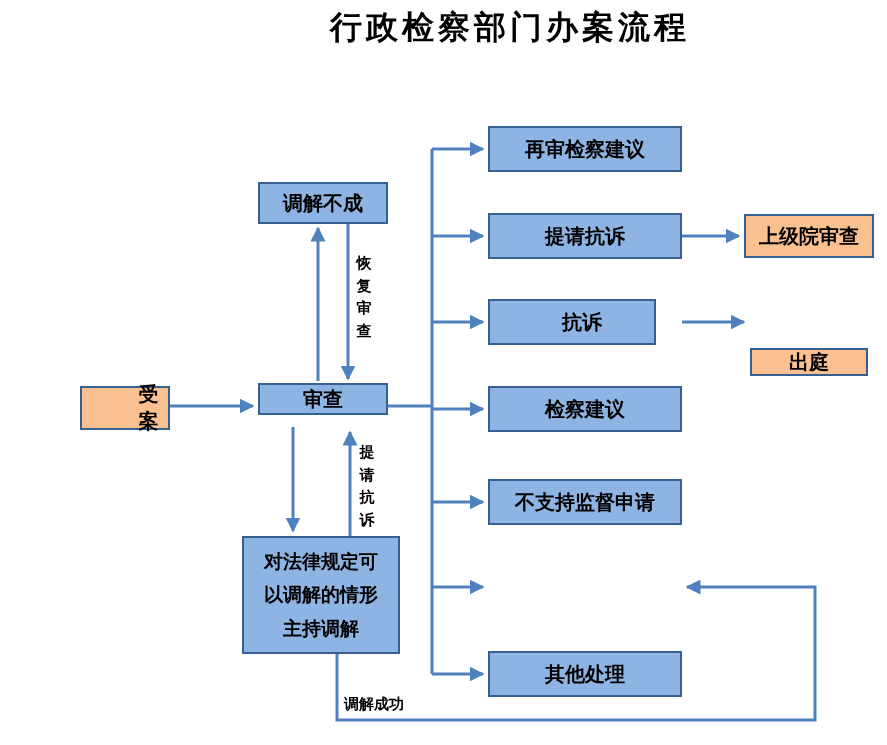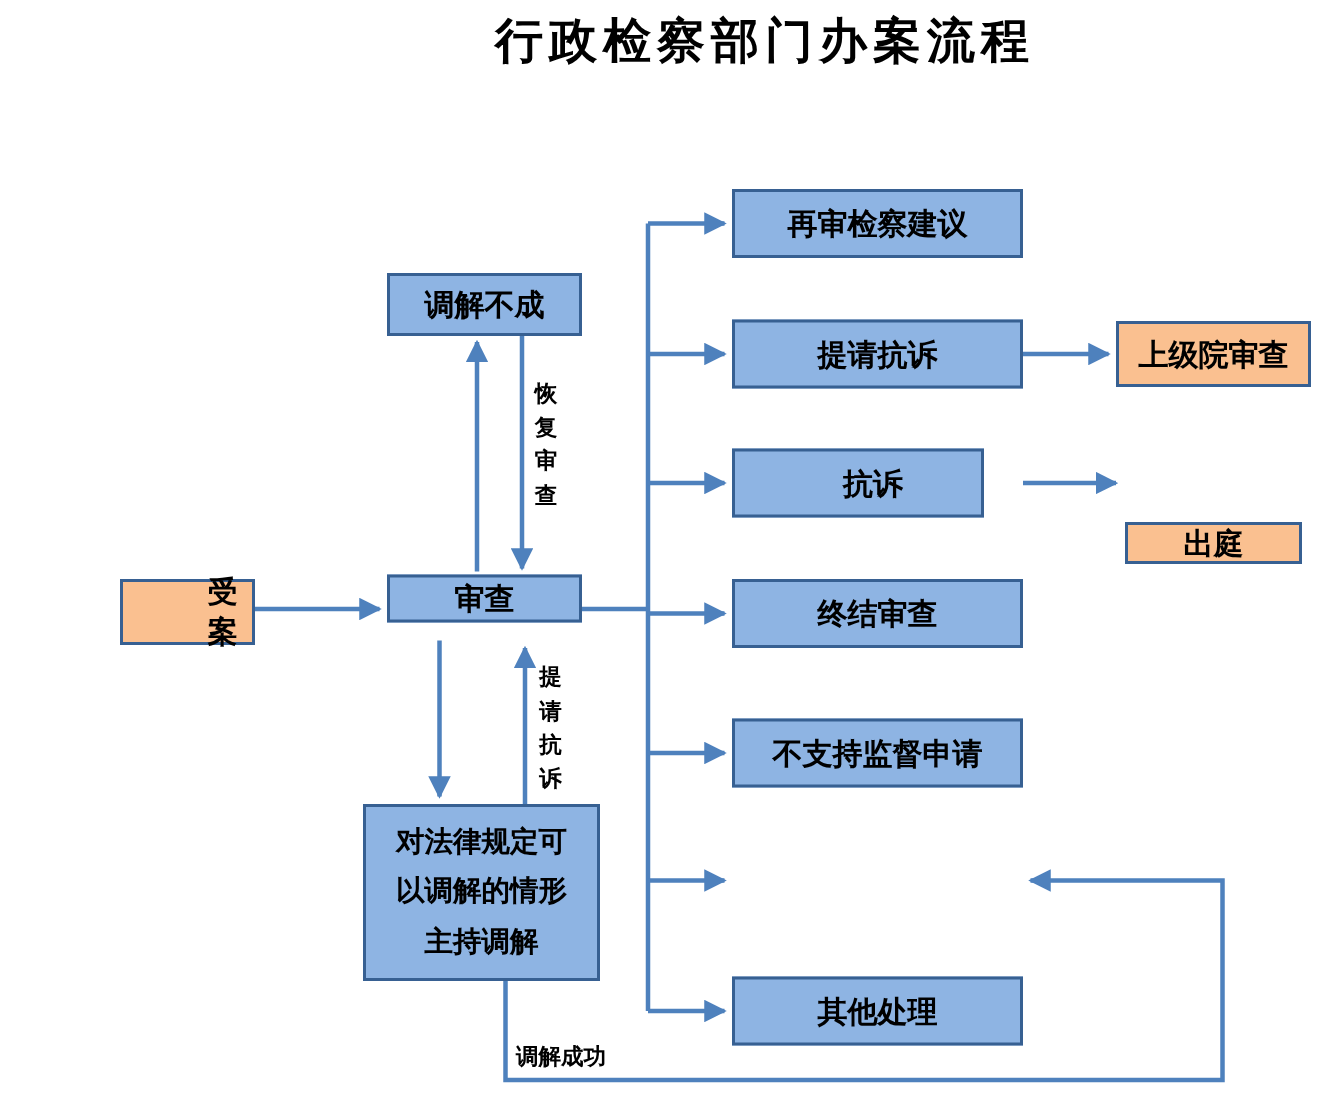--- a/index.html
+++ b/index.html
@@ -111,21 +111,21 @@
   <div class="box blue multiline" style="left:242px; top:536px; width:158px; height:118px;">对法律规定可
 以调解的情形
 主持调解</div>
 
   <div class="box blue" style="left:488px; top:213px; width:194px; height:46px;">提请抗诉</div>
 
   <div class="box blue" style="left:488px; top:126px; width:194px; height:46px;">再审检察建议</div>
 
   <div class="box blue" style="left:488px; top:299px; width:168px; height:46px;padding-left:20px;">抗诉</div>
 
-  <div class="box blue" style="left:488px; top:386px; width:194px; height:46px;">终结审查</div>
+  <div class="box blue" style="left:488px; top:386px; width:194px; height:46px;">检察建议</div>
 
   <div class="box blue" style="left:488px; top:479px; width:194px; height:46px;">不支持监督申请</div>
 
 
   <div class="box blue" style="left:488px; top:651px; width:194px; height:46px;">其他处理</div>
 
   <div class="box orange" style="left:744px; top:214px; width:130px; height:44px;">上级院审查</div>
 
   <div class="box orange" style="left:750px; top:316px; width:118px; height:28px;margin-top:32px;">出庭</div>
 

